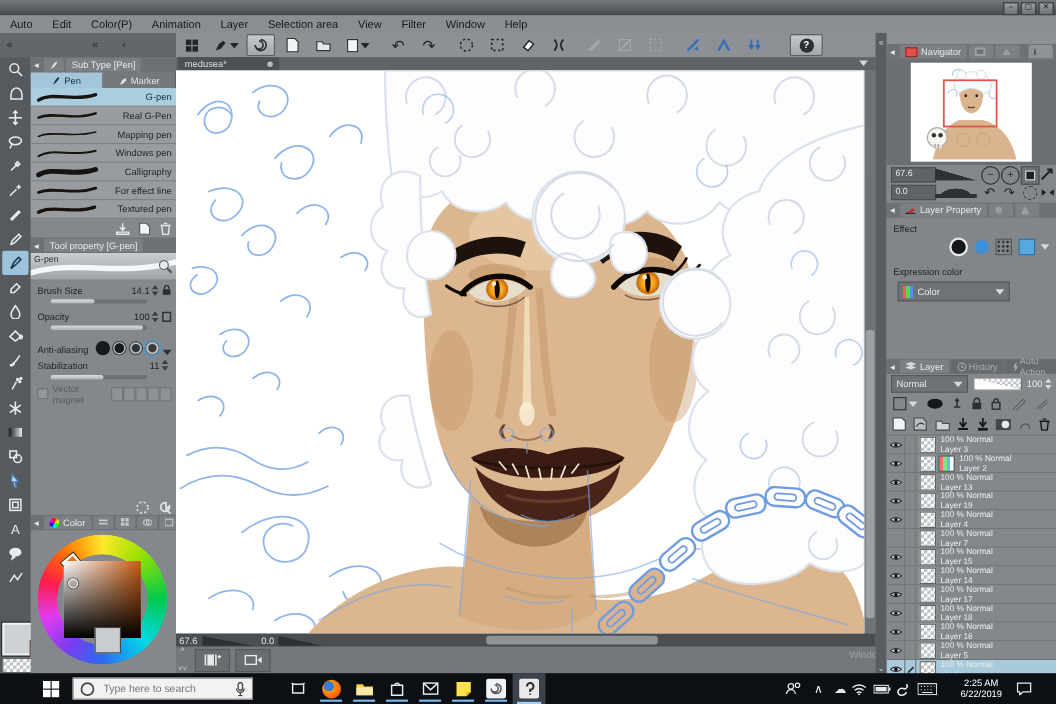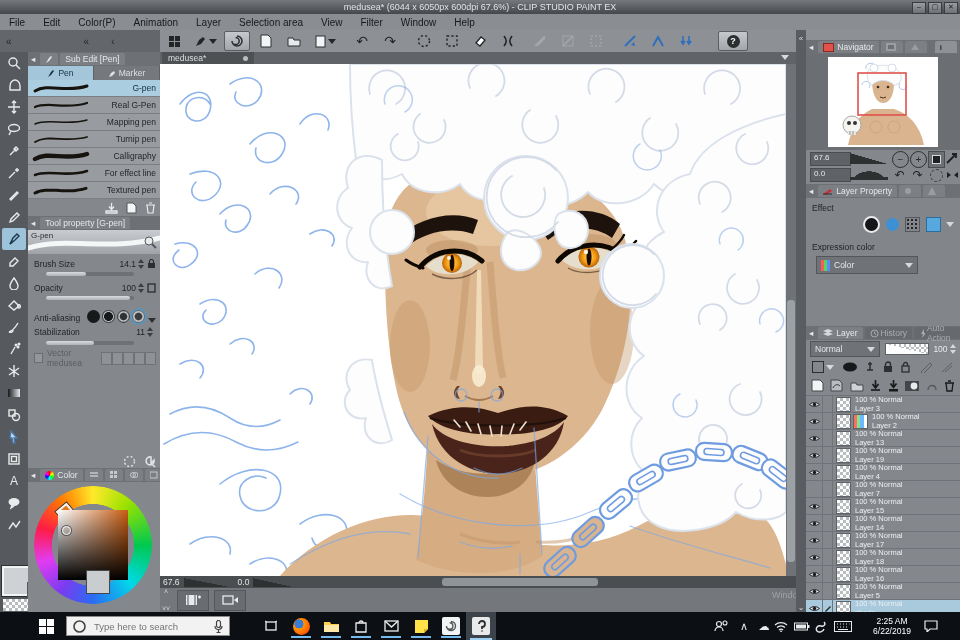--- a/index.html
+++ b/index.html
@@ -95,30 +95,29 @@
   #search{left:66px;top:616px;width:164px;height:20px;background:#f2f2f2;border:1px solid #8a8a8a;display:flex;align-items:center;box-sizing:border-box}
   #search input{border:0;outline:0;background:transparent;font-size:9.5px;color:#222;width:118px;font-family:"Liberation Sans",sans-serif}
   .tico{width:24px;height:24px;margin:0 3px}
   .underline{position:absolute;bottom:0;height:2px;background:#76b9ed}
   .trayico{color:#e8eaec;font-size:11px;width:20px;text-align:center}
 </style>
 </head>
 <body>
 
 <div class="abs" id="titlebar">
-  <span>medusea* (6044 x 6050px 600dpi 67.6%)  - CLIP STUDIO PAINT EX</span>
   <div style="position:absolute;right:2px;top:2px;display:flex">
     <div class="winbtn">‒</div>
     <div class="winbtn">▢</div>
     <div class="winbtn">✕</div>
   </div>
 </div>
 
 <div class="abs" id="menubar">
-  <span>File</span>
+  <span>Auto</span>
   <span>Edit</span>
   <span>Color(P)</span>
   <span>Animation</span>
   <span>Layer</span>
   <span>Selection area</span>
   <span>View</span>
   <span>Filter</span>
   <span>Window</span>
   <span>Help</span>
 </div>
@@ -357,21 +356,21 @@
 
 <div class="abs" id="leftpanel">
 
   <div class="phead">
     <span style="margin:0 3px">◂</span>
     <span class="ptab">
         <svg width="8" height="9">
           <path d="M1,8 L4,3 L6,1 L7,2 L4,6 Z" fill="#e6e8ea"></path>
         </svg>
       </span>
-    <span class="ptab">Sub Edit [Pen]</span>
+    <span class="ptab">Sub Type [Pen]</span>
   </div>
   <div class="stabs">
     <div class="stab sel">
         <svg width="8" height="9" style="margin-right:3px">
           <path d="M1,8 L4,3 L6,1 L7,2 L4,6 Z" fill="#13303f"></path>
         </svg>
         <span>Pen</span>
       </div>
     <div class="stab">
         <svg width="8" height="9" style="margin-right:3px">
@@ -396,21 +395,21 @@
     <div class="srow">
       <svg width="58" height="12">
           <path d="M3,8 C16,2 34,10 55,4" fill="none" stroke="#17130f" stroke-width="1.5" stroke-linecap="round"></path>
         </svg>
       <span>Mapping pen</span>
     </div>
     <div class="srow">
       <svg width="58" height="12">
           <path d="M3,9 C16,1 34,10 55,4" fill="none" stroke="#17130f" stroke-width="1.8" stroke-linecap="round"></path>
         </svg>
-      <span>Turnip pen</span>
+      <span>Windows pen</span>
     </div>
     <div class="srow">
       <svg width="58" height="12">
           <path d="M3,9 C16,1 34,11 55,4" fill="none" stroke="#17130f" stroke-width="4.4" stroke-linecap="round"></path>
         </svg>
       <span>Calligraphy</span>
     </div>
     <div class="srow">
       <svg width="58" height="12">
           <path d="M3,8 C16,2 34,11 55,4" fill="none" stroke="#17130f" stroke-width="2.6" stroke-linecap="round"></path>
@@ -494,21 +493,21 @@
       <span class="spin" style="margin:0 2px">
           <b class="u"></b>
           <b class="d"></b>
         </span>
     </div>
     <div class="sl" style="margin:2px 22px 6px 12px">
         <i style="width:55%"></i>
       </div>
     <div style="display:flex;align-items:center;height:14px;color:#5a5e62">
       <span style="width:8px;height:8px;border:1px solid #6a6e72;background:#93979b;margin-right:4px"></span>
-      <span>Vector medusea</span>
+      <span>Vector magnet</span>
       <span style="margin-left:auto;display:flex">
         <span style="width:9px;height:11px;border:1px solid #6f7377;background:#8e9296"></span>
           <span style="width:9px;height:11px;border:1px solid #6f7377;background:#8e9296"></span>
           <span style="width:9px;height:11px;border:1px solid #6f7377;background:#8e9296"></span>
           <span style="width:9px;height:11px;border:1px solid #6f7377;background:#8e9296"></span>
           <span style="width:9px;height:11px;border:1px solid #6f7377;background:#8e9296"></span>
       </span>
     </div>
   </div>
   <div style="position:absolute;left:0;top:402px;width:132px;height:14px;display:flex;justify-content:flex-end;align-items:center;padding-right:4px;box-sizing:border-box">

